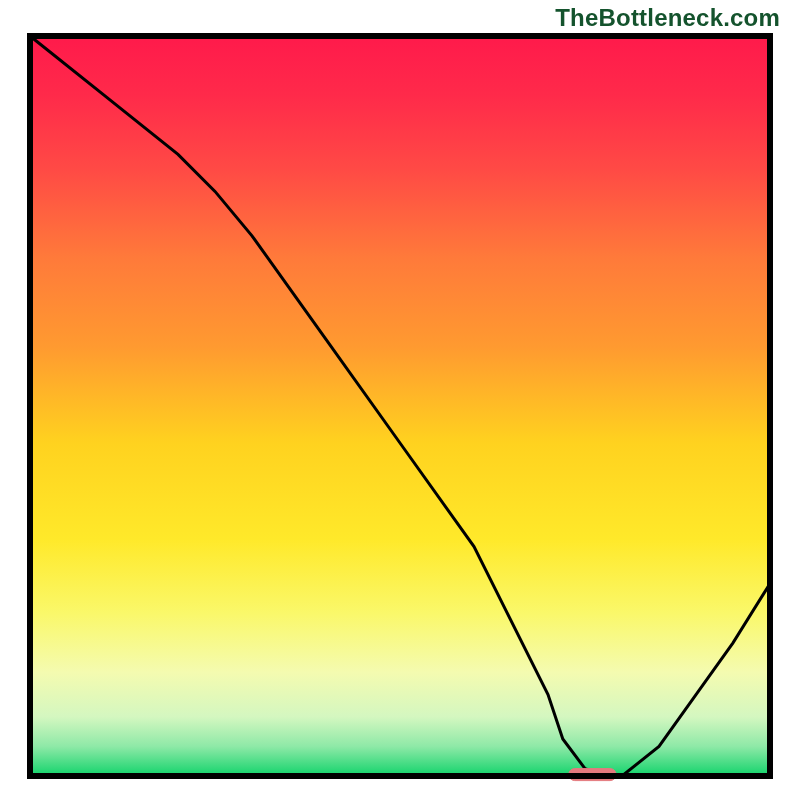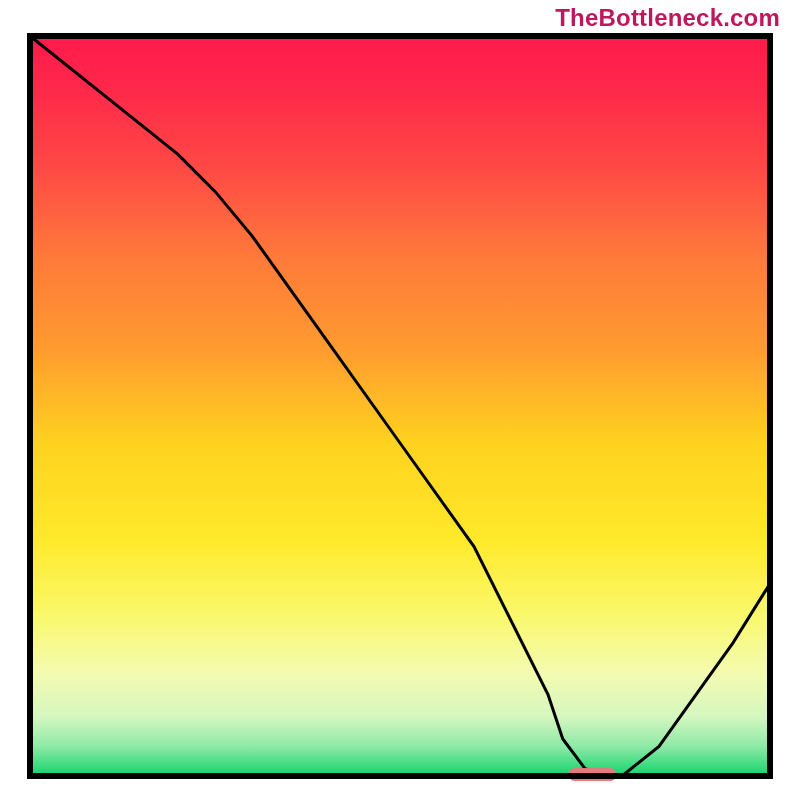--- a/index.html
+++ b/index.html
@@ -14,21 +14,21 @@
     position: relative;
     width: 800px;
     height: 800px;
   }
   .watermark {
     position: absolute;
     top: 4px;
     right: 20px;
     font-size: 24px;
     font-weight: 600;
-    color: #be185d;
+    color: #14532d;
     letter-spacing: 0.2px;
   }
   svg.chart {
     position: absolute;
     left: 0;
     top: 0;
   }
 </style>
 </head>
 <body>

